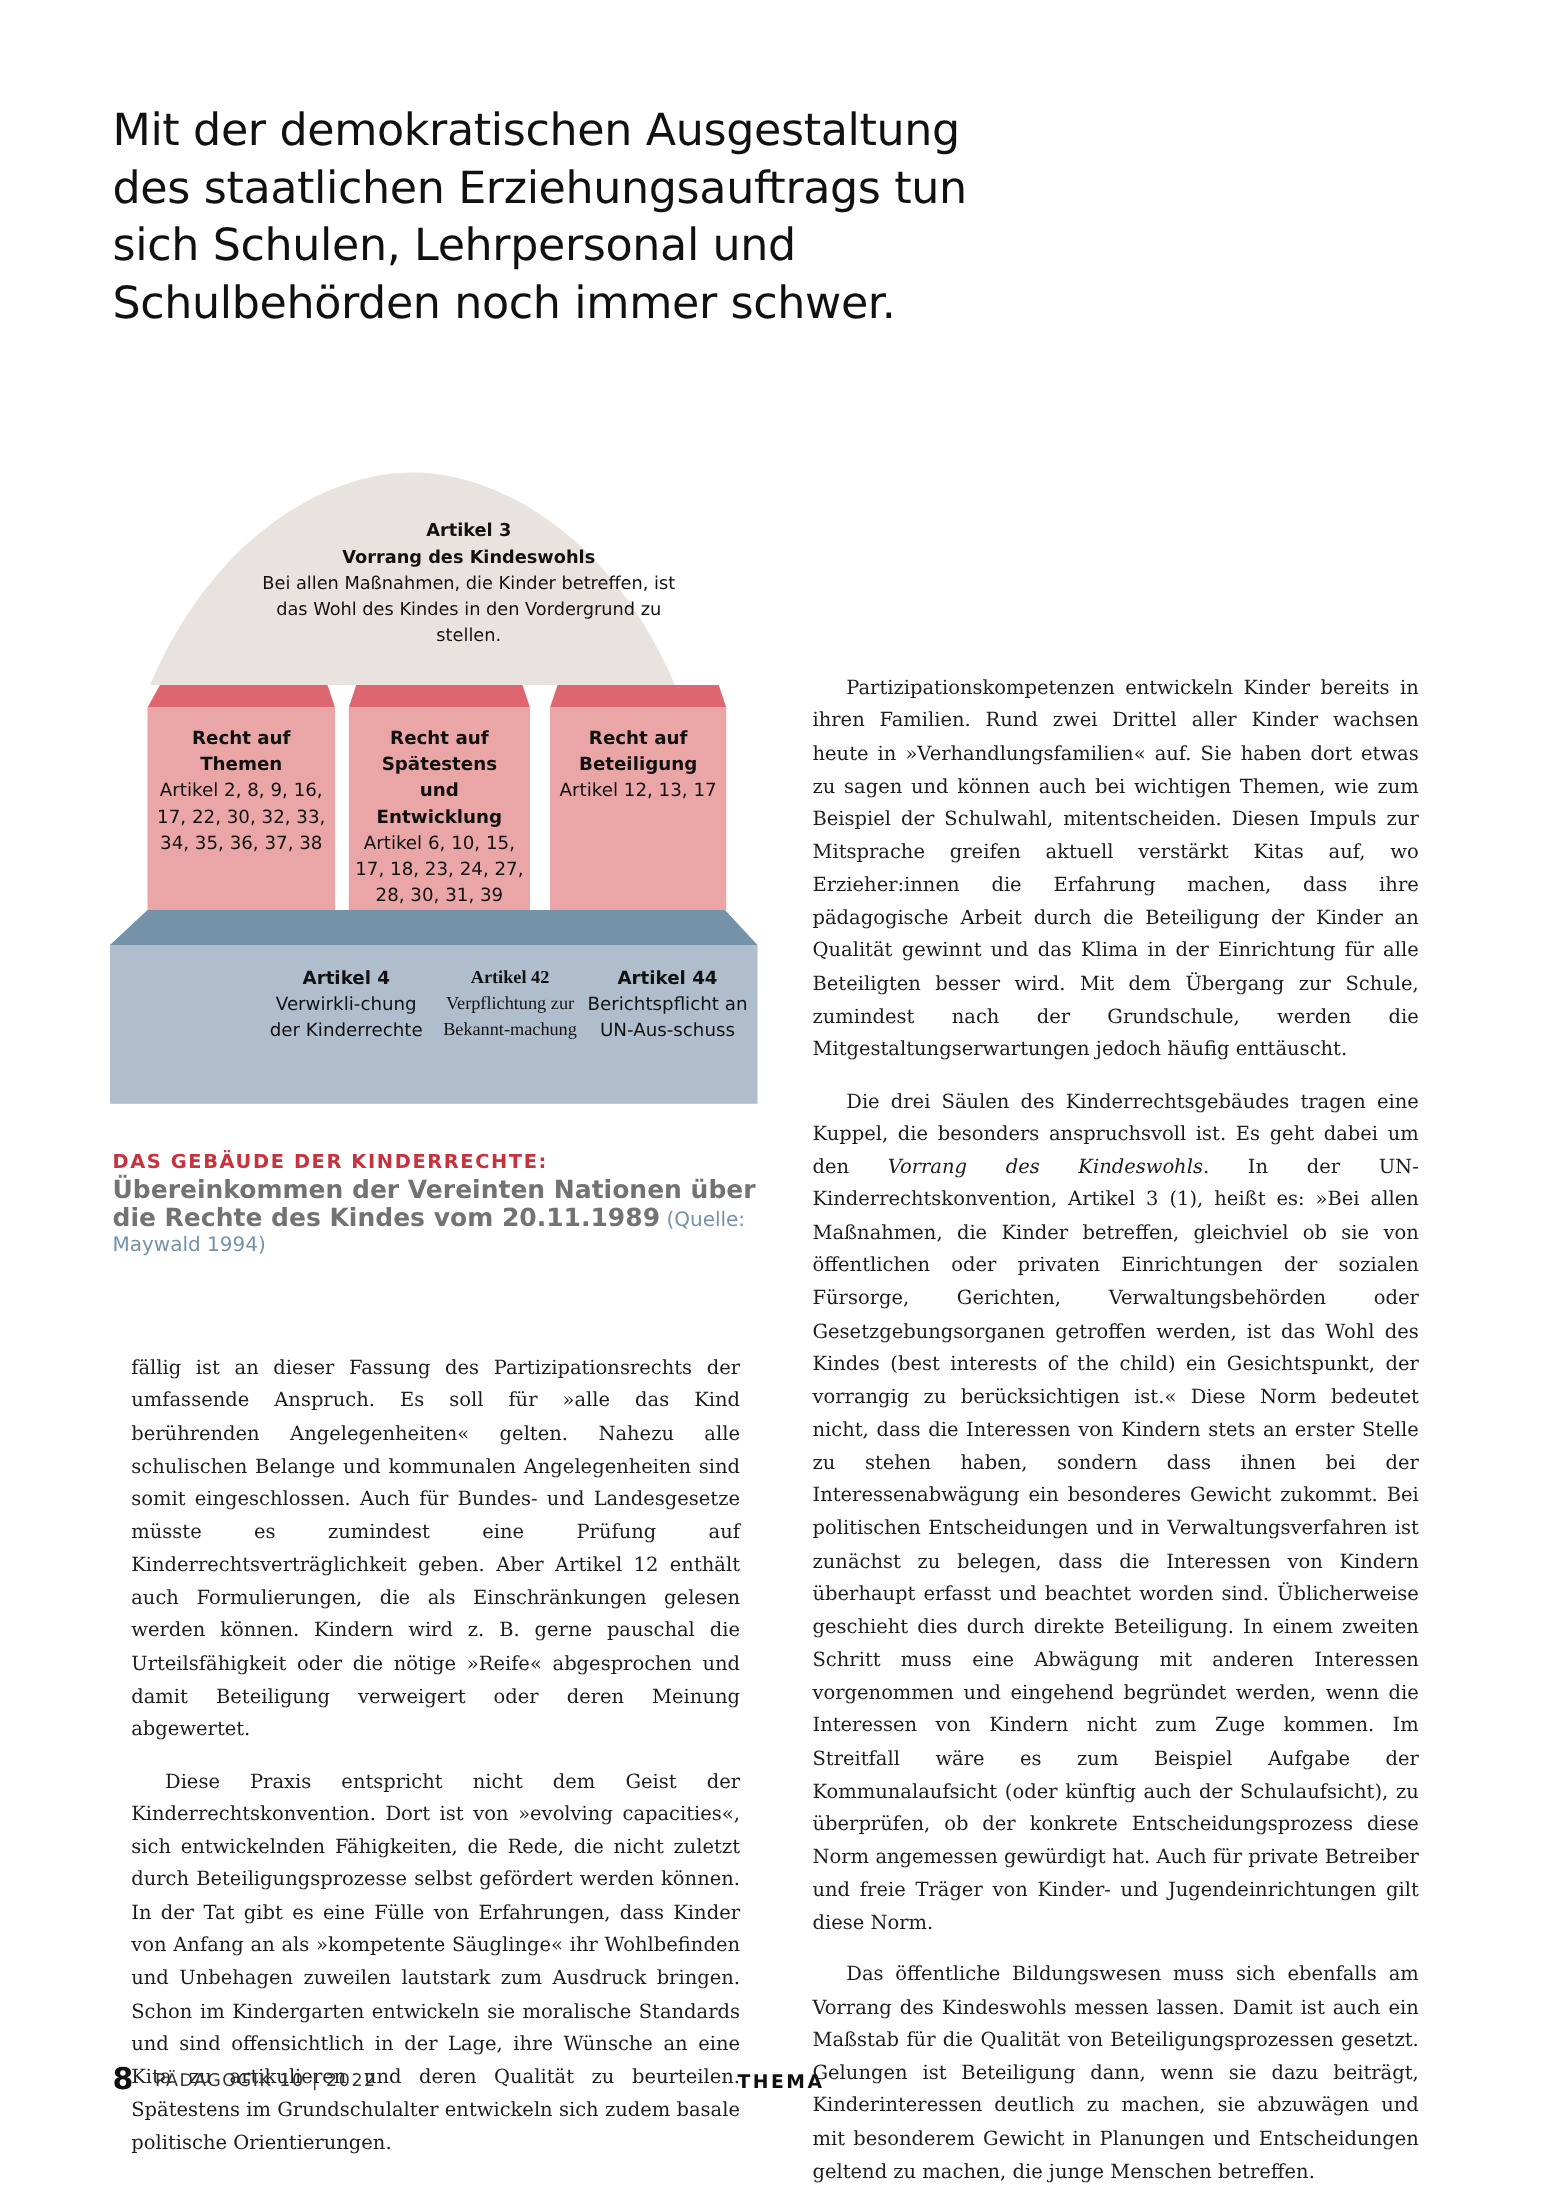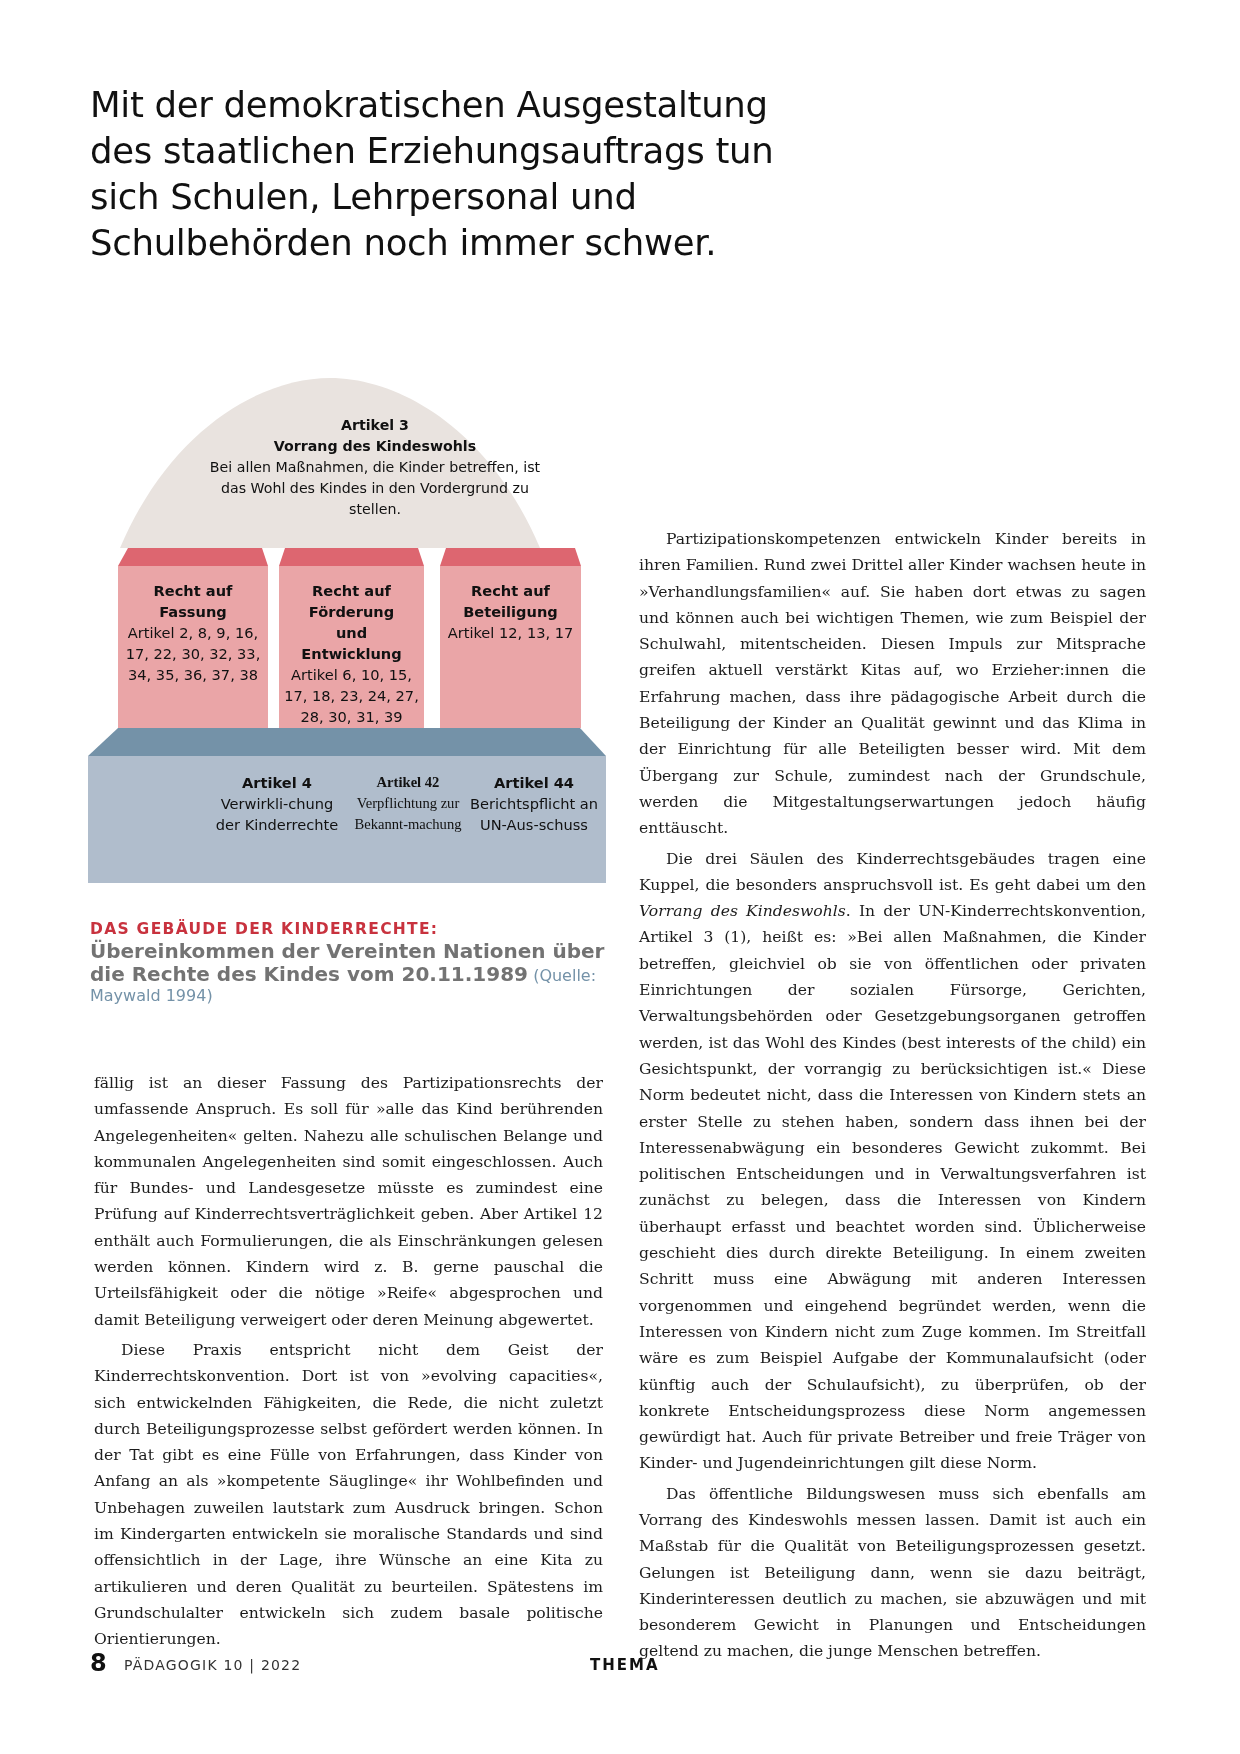--- a/index.html
+++ b/index.html
@@ -22,21 +22,21 @@
   .pillar-text b { font-weight: bold; display: block; }
   .base-text { font-size: 14.6px; line-height: 21px; width: 140px; }
   .base-text b { font-weight: bold; display: block; }
 
   .caption { position: absolute; left: 90px; top: 918px; width: 520px; font-family: "DejaVu Sans", sans-serif; }
   .caption-title { color: #c8323e; font-weight: bold; font-size: 15.5px; letter-spacing: 1.3px; line-height: 22px; display: block; }
   .caption-sub { color: #737373; font-size: 20px; line-height: 23px; font-weight: bold; }
   .caption-src { color: #7492a8; font-weight: normal; }
 
   .col { position: absolute; font-family: "DejaVu Serif", serif; font-size: 15.6px; line-height: 26.3px; text-align: justify; hyphens: manual; color: #1c1c1c; }
-  .col p { margin: 4px; }
+  .col p { margin: 15px; }
   .col p.indent { text-indent: 27px; }
   .col-left { left: 90px; top: 1066px; width: 517px; }
   .col-right { left: 635px; top: 522px; width: 515px; }
 
   .footer { position: absolute; top: 1649px; left: 90px; width: 1060px; height: 30px; font-family: "DejaVu Sans", sans-serif; }
   .page-num { position: absolute; left: 0; top: 0; font-size: 24px; font-weight: bold; color: #111; }
   .journal { position: absolute; left: 34px; top: 8px; font-size: 14px; letter-spacing: 1.2px; color: #333; }
   .section { position: absolute; left: 500px; top: 7px; font-size: 15px; font-weight: bold; letter-spacing: 2px; color: #111; }
 </style>
 </head>
@@ -63,27 +63,27 @@
   </svg>
 
   <div class="dtext dome-text">
     <b>Artikel 3</b>
     <b>Vorrang des Kindeswohls</b>
     <span>Bei allen Maßnahmen, die Kinder betreffen, ist das Wohl des Kindes in den Vordergrund zu stellen.</span>
   </div>
 
   <div class="dtext pillar-text" style="left:118px; top:580px; width:150px;">
     <b>Recht auf</b>
-    <b>Fassung</b>
+    <b>Themen</b>
     <span style="display:block; padding:0 6px;">Artikel 2, 8, 9, 16, 17, 22, 30, 32, 33, 34, 35, 36, 37, 38</span>
   </div>
 
   <div class="dtext pillar-text" style="left:279px; top:580px; width:145px;">
     <b>Recht auf</b>
-    <b style="padding:0 12px;">Förderung und Entwicklung</b>
+    <b style="padding:0 12px;">Spätestens und Entwicklung</b>
     <span style="display:block; padding:0 4px;">Artikel 6, 10, 15, 17, 18, 23, 24, 27, 28, 30, 31, 39</span>
   </div>
 
   <div class="dtext pillar-text" style="left:440px; top:580px; width:141px;">
     <b>Recht auf</b>
     <b>Beteiligung</b>
     <span style="display:block;">Artikel 12, 13, 17</span>
   </div>
 
   <div class="dtext base-text" style="left:214px; top:772px; width:126px;">

